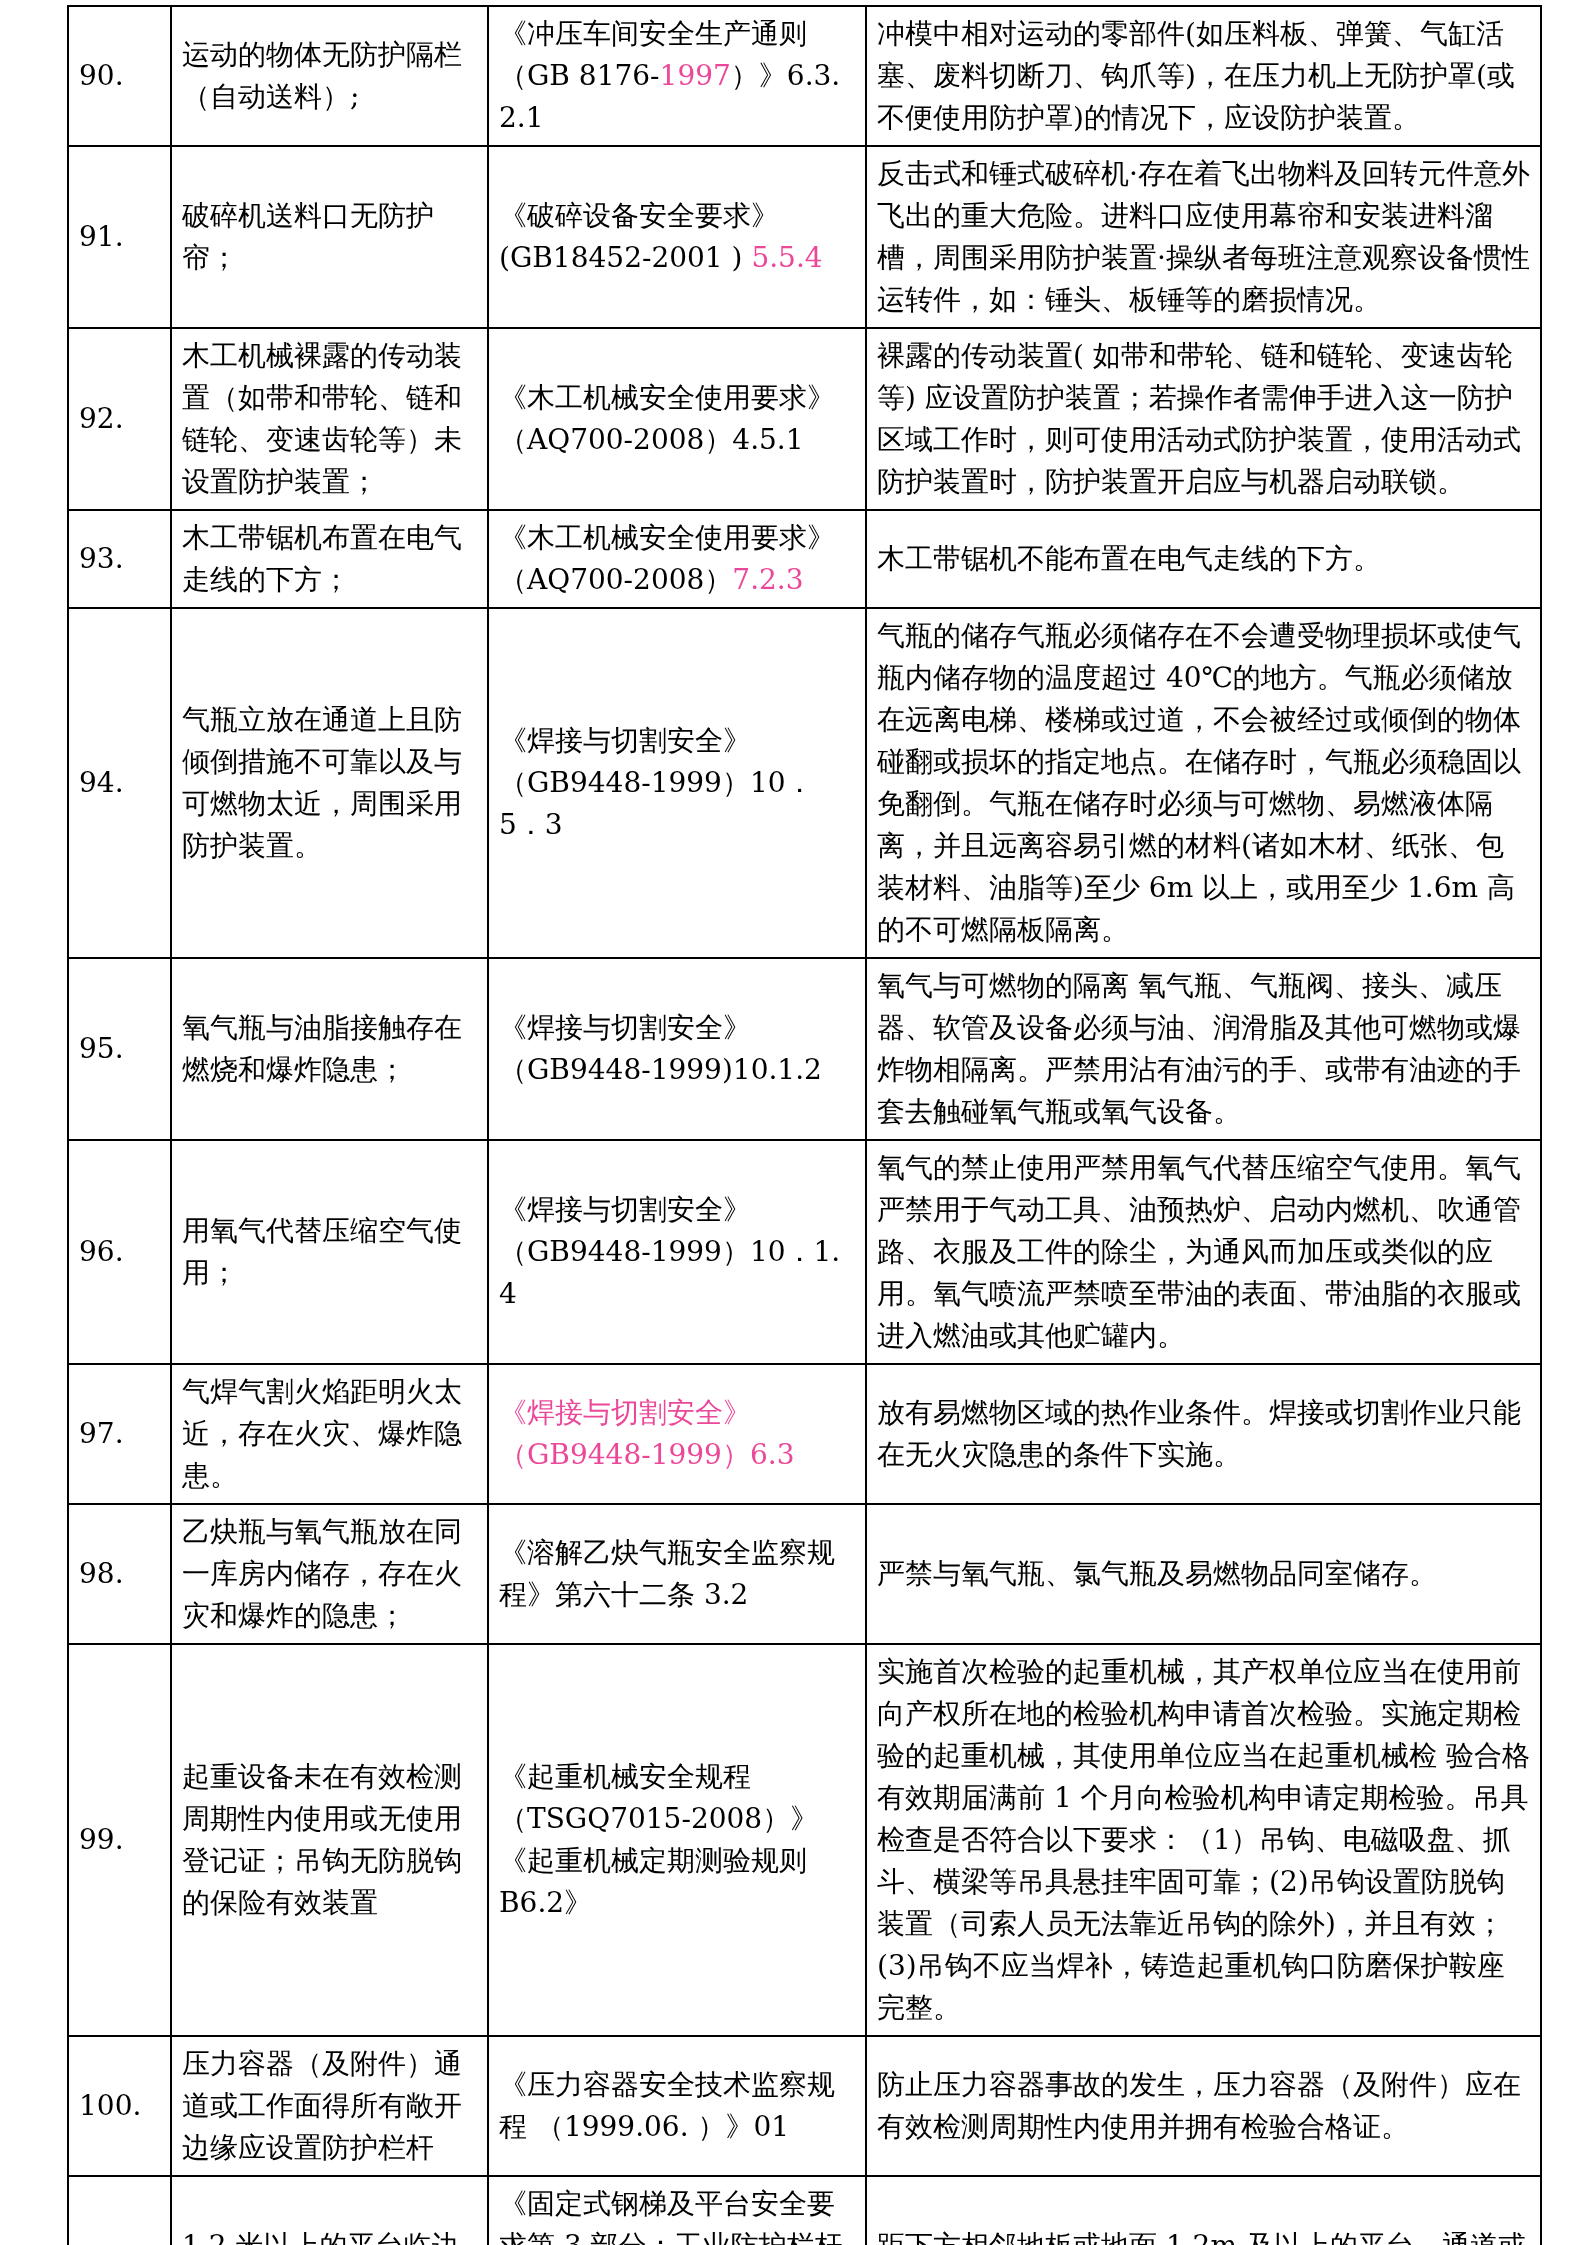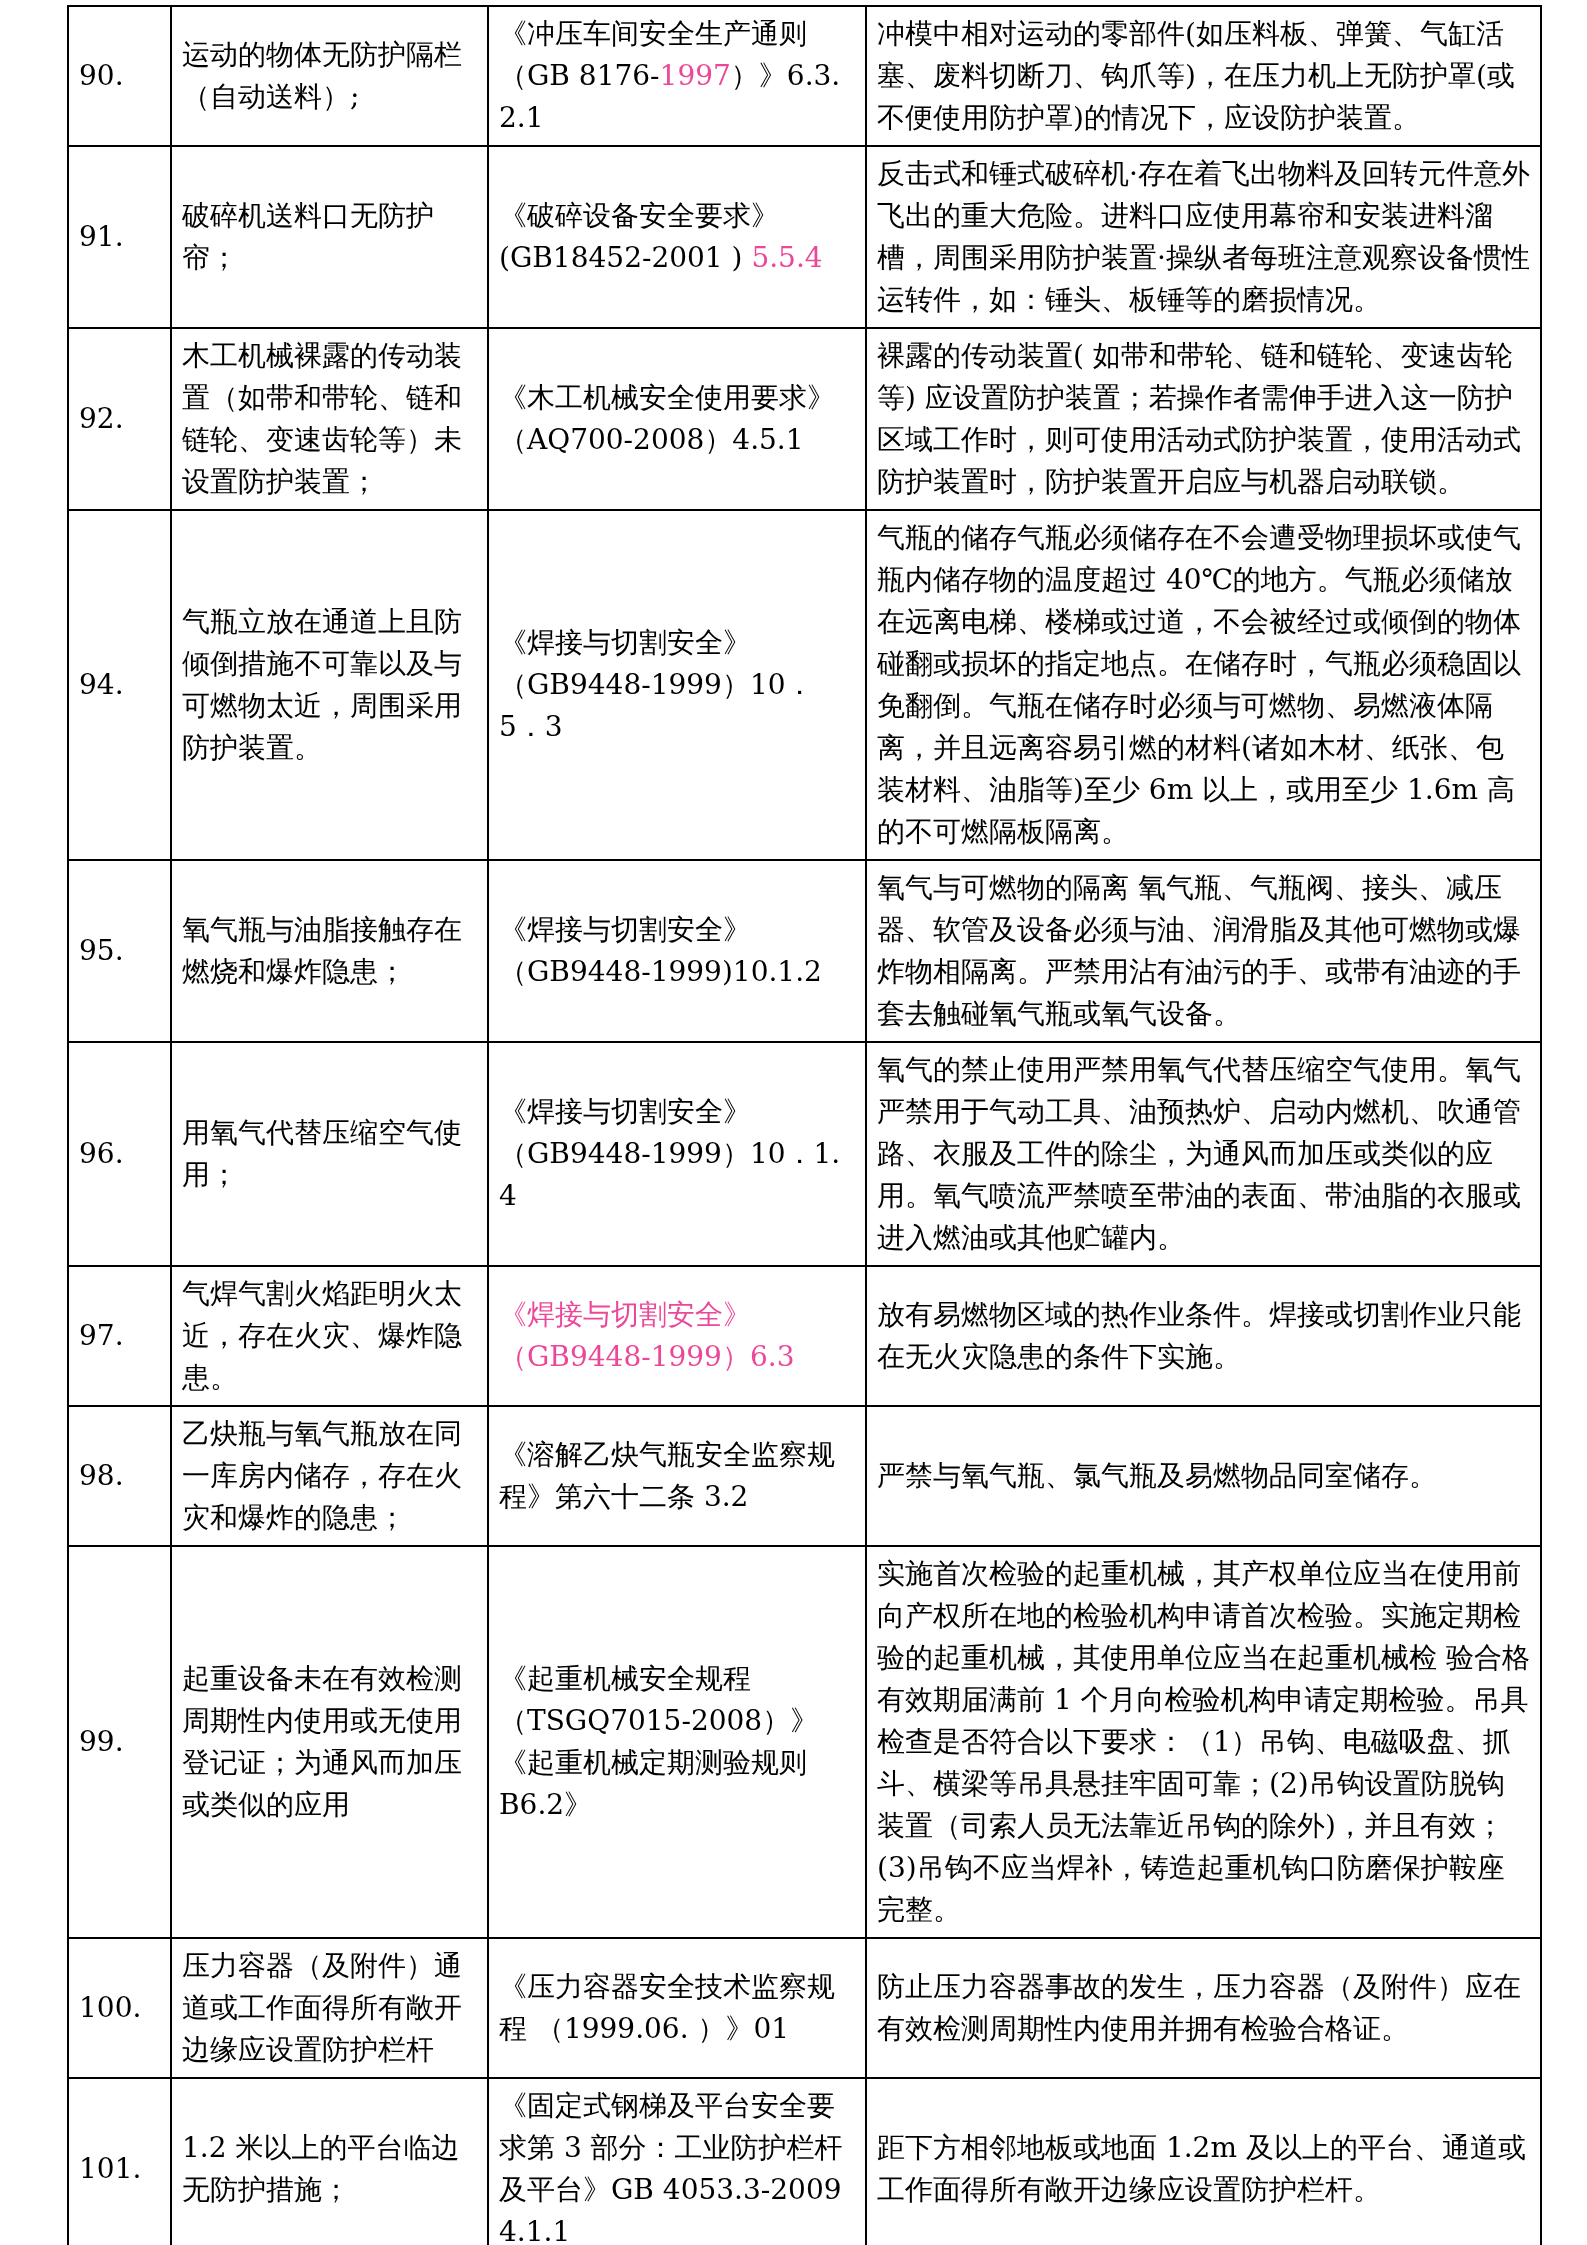--- a/index.html
+++ b/index.html
@@ -78,20 +78,27 @@
   </tr>
 
   <tr>
     <td class="c-num">92.</td>
     <td class="c-hazard">木工机械裸露的传动装置（如带和带轮、链和链轮、变速齿轮等）未设置防护装置；</td>
     <td class="c-std"><span>《木工机械安全使用要求》
 （AQ700-2008）4.5.1</span></td>
     <td class="c-detail">裸露的传动装置( 如带和带轮、链和链轮、变速齿轮等) 应设置防护装置；若操作者需伸手进入这一防护区域工作时，则可使用活动式防护装置，使用活动式防护装置时，防护装置开启应与机器启动联锁。</td>
   </tr>
 
+  <tr>
+    <td class="c-num">93.</td>
+    <td class="c-hazard">木工带锯机布置在电气走线的下方；</td>
+    <td class="c-std"><span>《木工机械安全使用要求》
+（AQ700-2008）</span><span class="red">7.2.3</span></td>
+    <td class="c-detail">木工带锯机不能布置在电气走线的下方。</td>
+  </tr>
 
   <tr>
     <td class="c-num">94.</td>
     <td class="c-hazard">气瓶立放在通道上且防倾倒措施不可靠以及与可燃物太近，周围采用防护装置。</td>
     <td class="c-std"><span>《焊接与切割安全》
 （GB9448-1999）10．5．3</span></td>
     <td class="c-detail">气瓶的储存气瓶必须储存在不会遭受物理损坏或使气瓶内储存物的温度超过 40℃的地方。气瓶必须储放在远离电梯、楼梯或过道，不会被经过或倾倒的物体碰翻或损坏的指定地点。在储存时，气瓶必须稳固以免翻倒。气瓶在储存时必须与可燃物、易燃液体隔离，并且远离容易引燃的材料(诸如木材、纸张、包装材料、油脂等)至少 6m 以上，或用至少 1.6m 高的不可燃隔板隔离。</td>
   </tr>
 
   <tr>
@@ -120,21 +127,21 @@
 
   <tr>
     <td class="c-num">98.</td>
     <td class="c-hazard">乙炔瓶与氧气瓶放在同一库房内储存，存在火灾和爆炸的隐患；</td>
     <td class="c-std"><span>《溶解乙炔气瓶安全监察规程》第六十二条 3.2</span></td>
     <td class="c-detail">严禁与氧气瓶、氯气瓶及易燃物品同室储存。</td>
   </tr>
 
   <tr>
     <td class="c-num">99.</td>
-    <td class="c-hazard">起重设备未在有效检测周期性内使用或无使用登记证；为通风而加压或类似的应用</td>
+    <td class="c-hazard">起重设备未在有效检测周期性内使用或无使用登记证；吊钩无防脱钩的保险有效装置</td>
     <td class="c-std"><span>《起重机械安全规程
 （TSGQ7015-2008）》
 《起重机械定期测验规则
 B6.2》</span></td>
     <td class="c-detail">实施首次检验的起重机械，其产权单位应当在使用前向产权所在地的检验机构申请首次检验。实施定期检验的起重机械，其使用单位应当在起重机械检 验合格有效期届满前 1 个月向检验机构申请定期检验。吊具检查是否符合以下要求：（1）吊钩、电磁吸盘、抓斗、横梁等吊具悬挂牢固可靠；(2)吊钩设置防脱钩装置（司索人员无法靠近吊钩的除外)，并且有效；(3)吊钩不应当焊补，铸造起重机钩口防磨保护鞍座完整。</td>
   </tr>
 
   <tr>
     <td class="c-num">100.</td>
     <td class="c-hazard">压力容器（及附件）通道或工作面得所有敞开边缘应设置防护栏杆</td>

